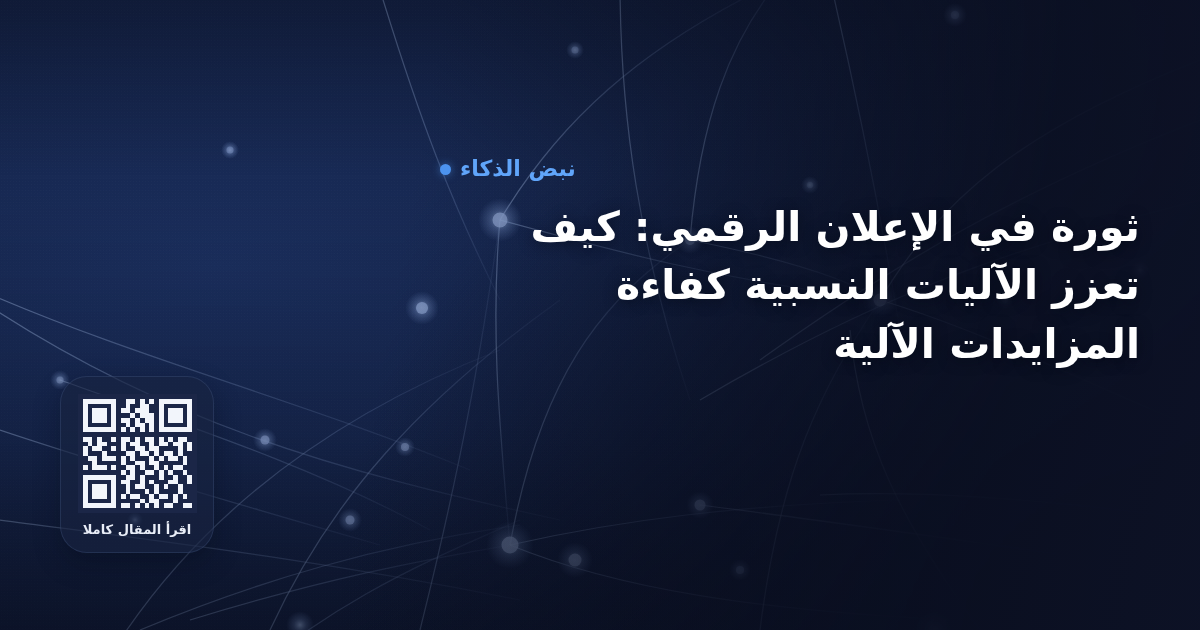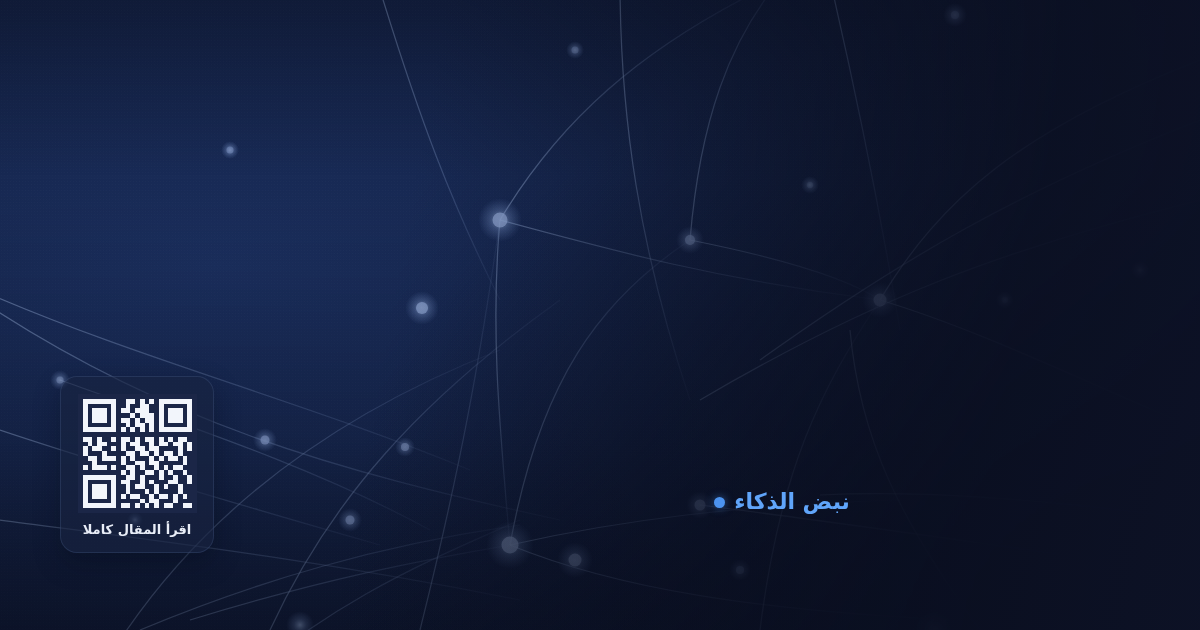--- a/index.html
+++ b/index.html
@@ -45,27 +45,27 @@
     opacity: .25;
     background-image:
       radial-gradient(rgba(255,255,255,0.055) 0.5px, transparent 0.6px);
     background-size: 3px 3px;
   }
 
   
   .content {
     position: absolute;
     top: 0;
-    right: 8px;
+    right: 0;
     width: 760px;
     height: 531px;
     padding: 0 60px 0 0;
     box-sizing: border-box;
     display: flex;
-    flex-direction: row;
+    flex-direction: column;
     align-items: flex-end;
     justify-content: center;
     text-align: right;
   }
 
   .brand {
     display: flex;
     align-items: center;
     gap: 9px;
     flex-direction: row-reverse;
@@ -112,21 +112,21 @@
   }
 
   
   .qr-card {
     position: absolute;
     left: 60px;
     top: 376px;
     width: 154px;
     height: 177px;
     box-sizing: border-box;
-    border-radius: 17px;
+    border-radius: 27px;
     background: rgba(24,35,64,0.62);
     border: 1px solid rgba(120,150,205,0.16);
     box-shadow: 0 10px 26px rgba(4,8,20,0.34);
     display: flex;
     flex-direction: column;
     align-items: center;
     justify-content: flex-start;
     padding-top: 17px;
   }
   .qr-code {
@@ -375,15 +375,19 @@
   </div>
 
   <div class="content">
 
     <div class="brand">
       <span class="brand-dot"></span>
       <span class="brand-name">نبض الذكاء</span>
     </div>
 
 
+    <h1 class="headline">
+      <span>ثورة في الإعلان الرقمي: كيف تعزز الآليات</span>
+      <span>النسبية كفاءة المزايدات الآلية</span>
+    </h1>
 
   </div>
 </div>
 
 </body></html>

